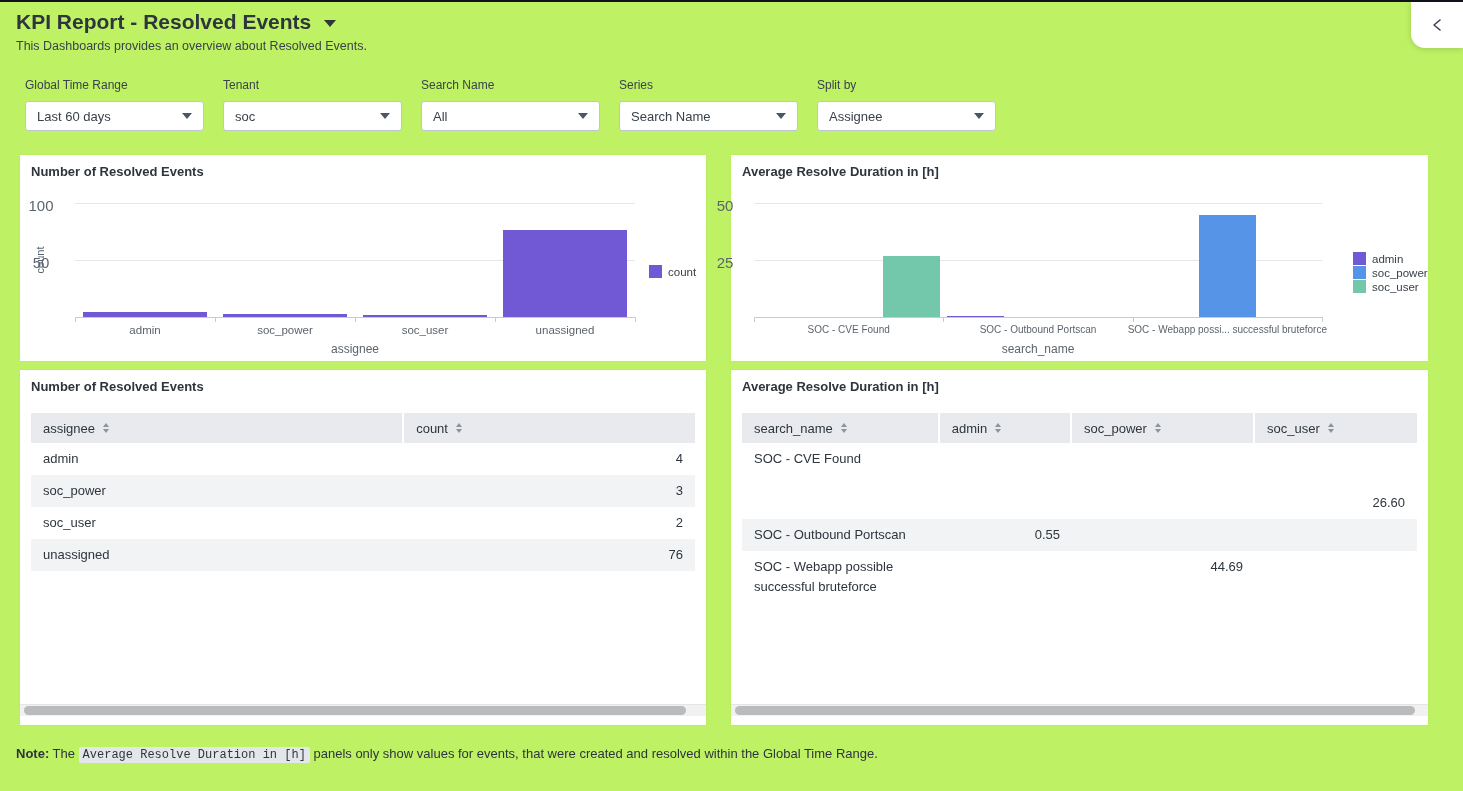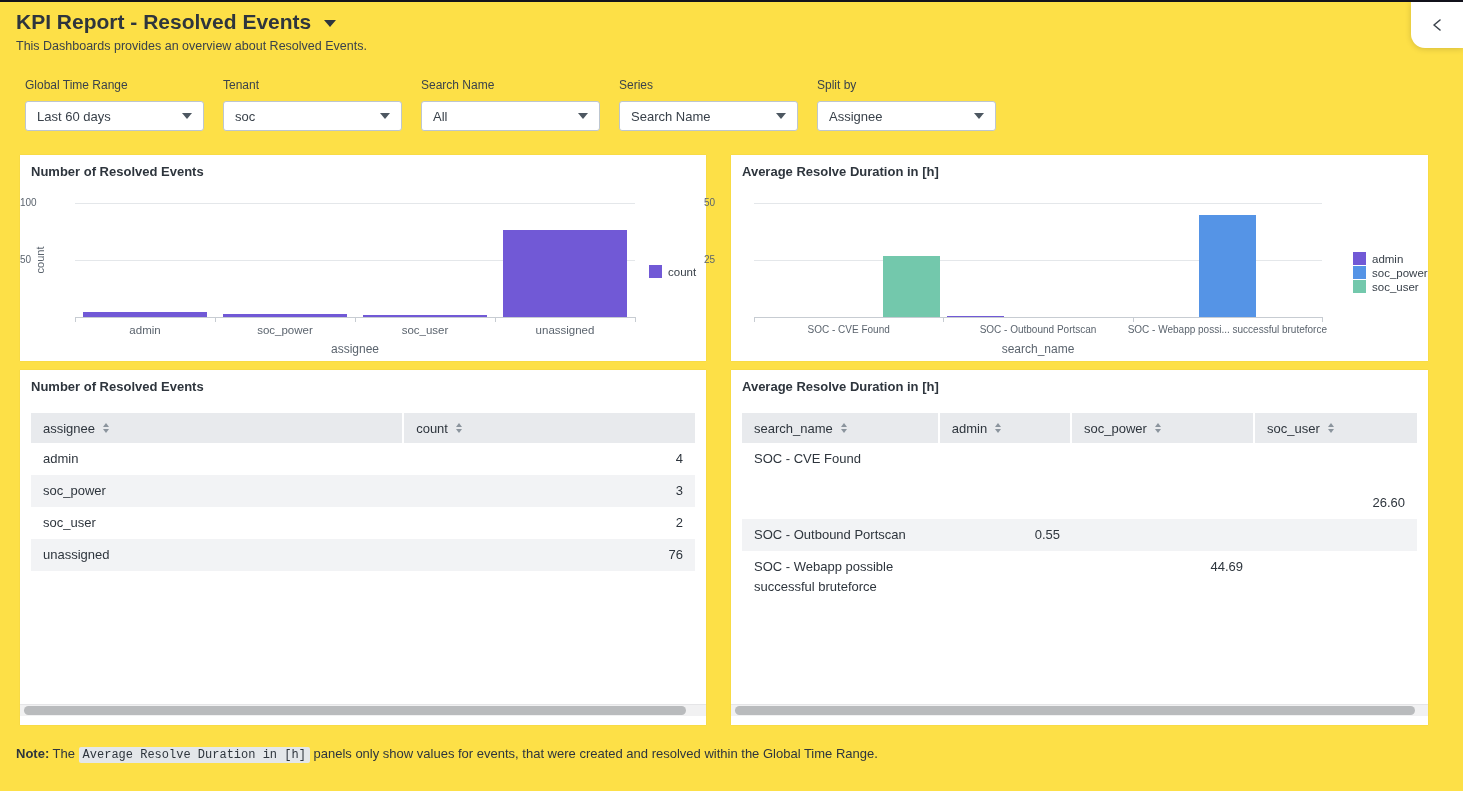--- a/index.html
+++ b/index.html
@@ -1,19 +1,19 @@
 <!DOCTYPE html>
 <html><head>
 <meta charset="utf-8">
 <style>
   * { margin:0; padding:0; box-sizing:border-box; }
   html,body { background:#e4e6ea; }
   .page {
     position:relative; width:1463px; height:791px; overflow:hidden;
-    background:#fde047; font-family:"Liberation Sans", sans-serif;
+    background:#bef264; font-family:"Liberation Sans", sans-serif;
   }
   .topline { position:absolute; top:0; left:0; right:0; height:2px; background:#12121c; }
 
   
   .hdr { position:absolute; left:16px; top:10px; }
   .hdr h1 { font-size:21px; font-weight:700; color:#2e353d; display:flex; align-items:center; gap:13px; cursor:pointer; }
   .hdr h1 .caret { width:0; height:0; border-left:6px solid transparent; border-right:6px solid transparent; border-top:7px solid #2e353d; margin-top:3px; }
   .hdr p { margin-top:5px; font-size:12.5px; color:#3a424b; }
 
   
@@ -40,21 +40,21 @@
   .p2 { left:731px; top:155px; width:697px; height:206px; }
   .p3 { left:20px;  top:370px; width:686px; height:355px; }
   .p4 { left:731px; top:370px; width:697px; height:355px; }
   .panel h3 { position:absolute; left:11px; top:9px; font-size:13px; font-weight:700; color:#2e353d; z-index:2; }
 
   
   .chart { position:absolute; inset:0; }
   .gridline { position:absolute; height:1px; background:#e4e7ea; }
   .baseline { background:#c7ccd2; }
   .xtick { position:absolute; width:1px; height:5px; background:#c7ccd2; }
-  .ylab { position:absolute; font-size:10px; color:#5b646e; text-align:left; }
+  .ylab { position:absolute; font-size:15px; color:#5b646e; text-align:center; }
   .xcat { position:absolute; color:#5b646e; transform:translateX(-50%); white-space:nowrap; }
   .xtitle { position:absolute; font-size:12px; color:#5b646e; transform:translateX(-50%); }
   .ytitle { position:absolute; font-size:11px; color:#5b646e; transform:translate(-50%,-50%) rotate(-90deg); }
   .bar { position:absolute; }
   .legend { position:absolute; }
   .legend-item { display:flex; align-items:center; gap:6px; height:13px; margin-bottom:1px; font-size:11.5px; color:#39414a; }
   .legend-item .swatch { width:13px; height:13px; flex:none; }
 
   
   .stable { position:absolute; left:11px; right:11px; top:43px; }

